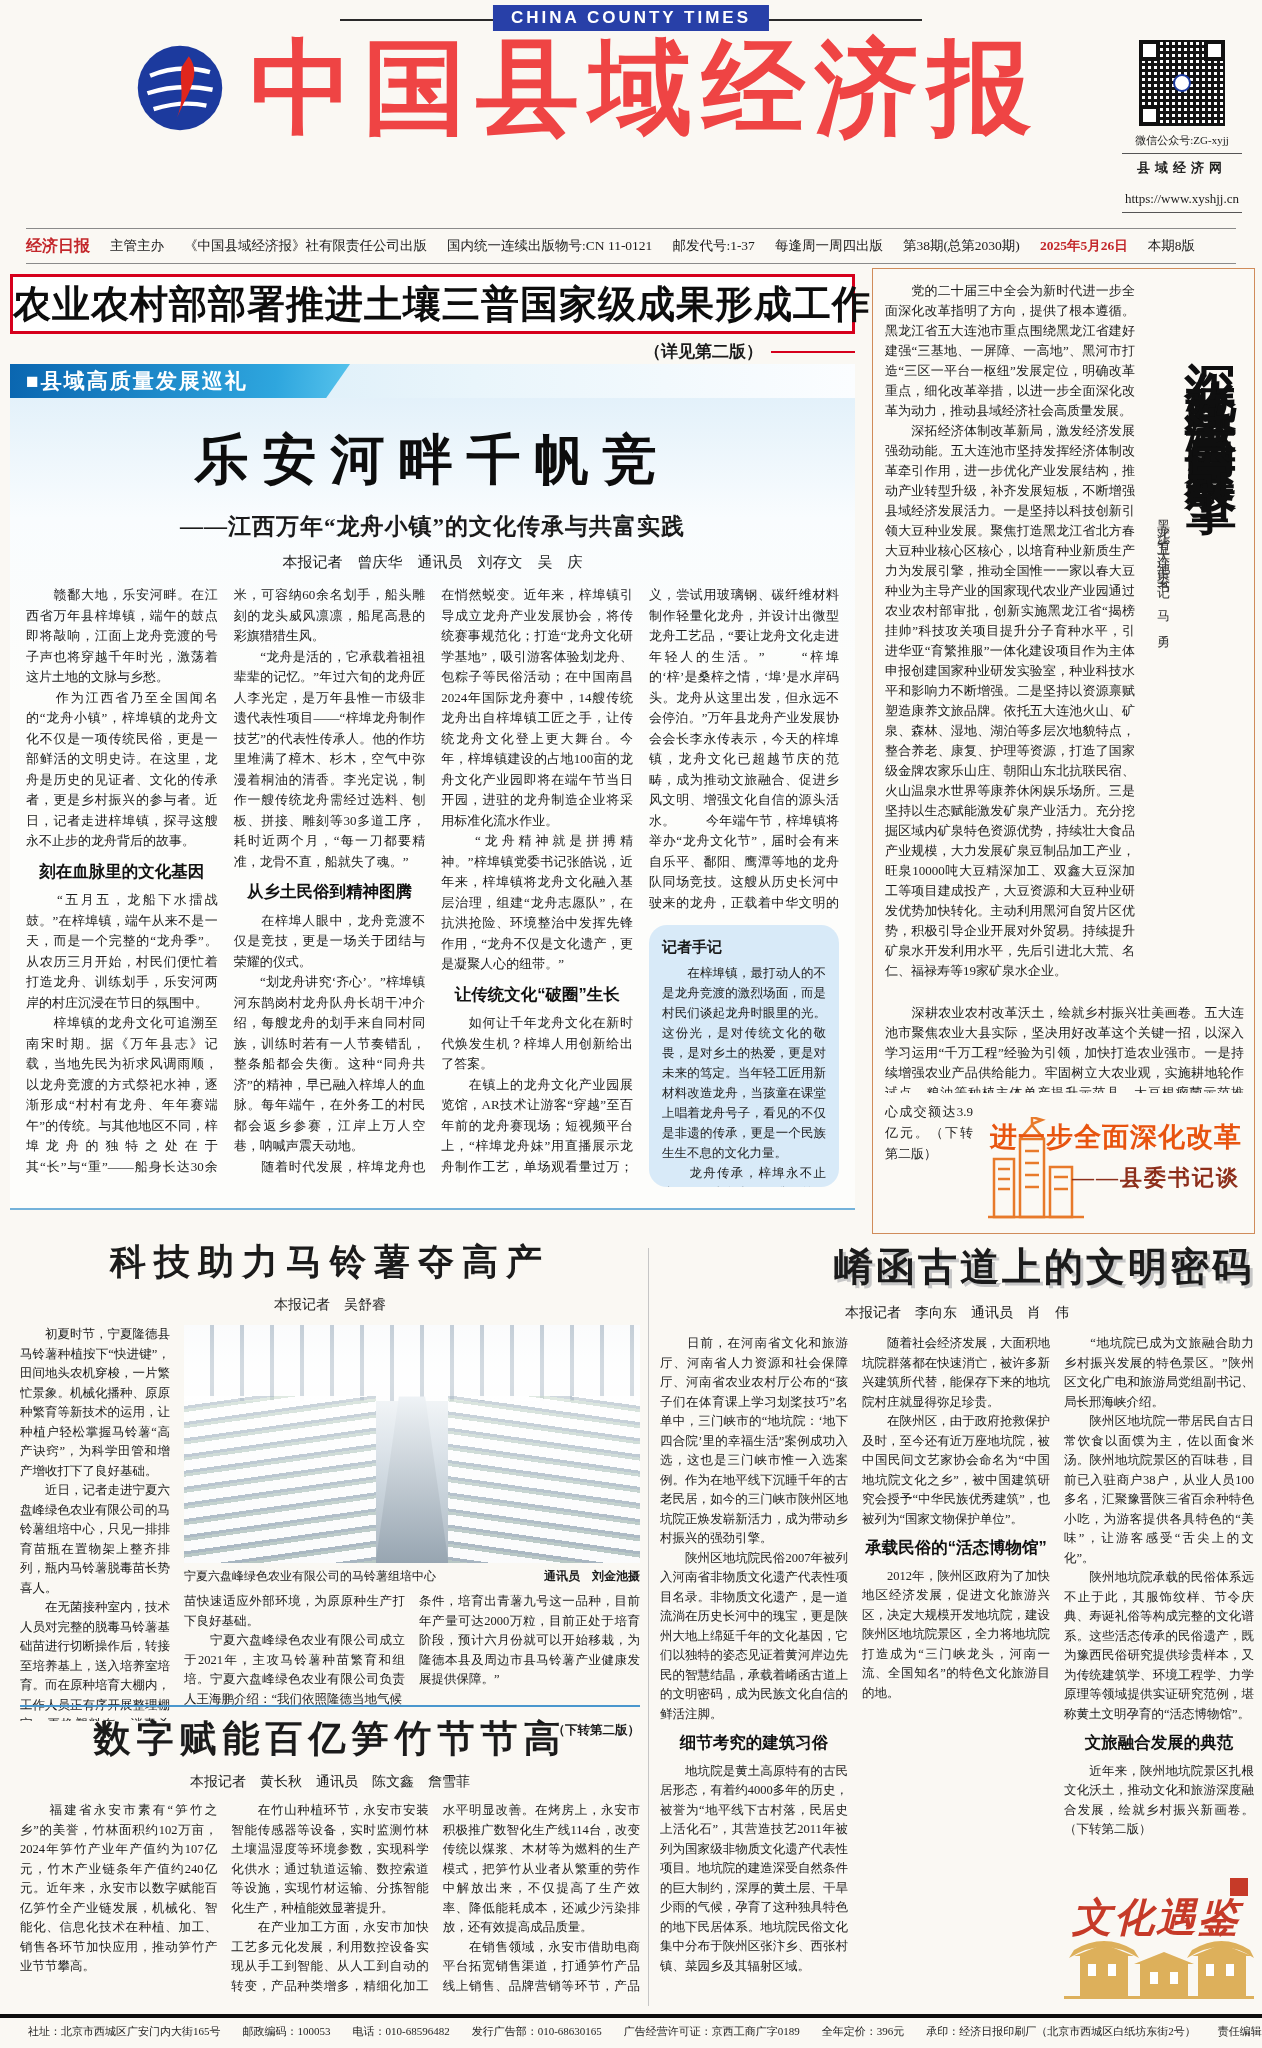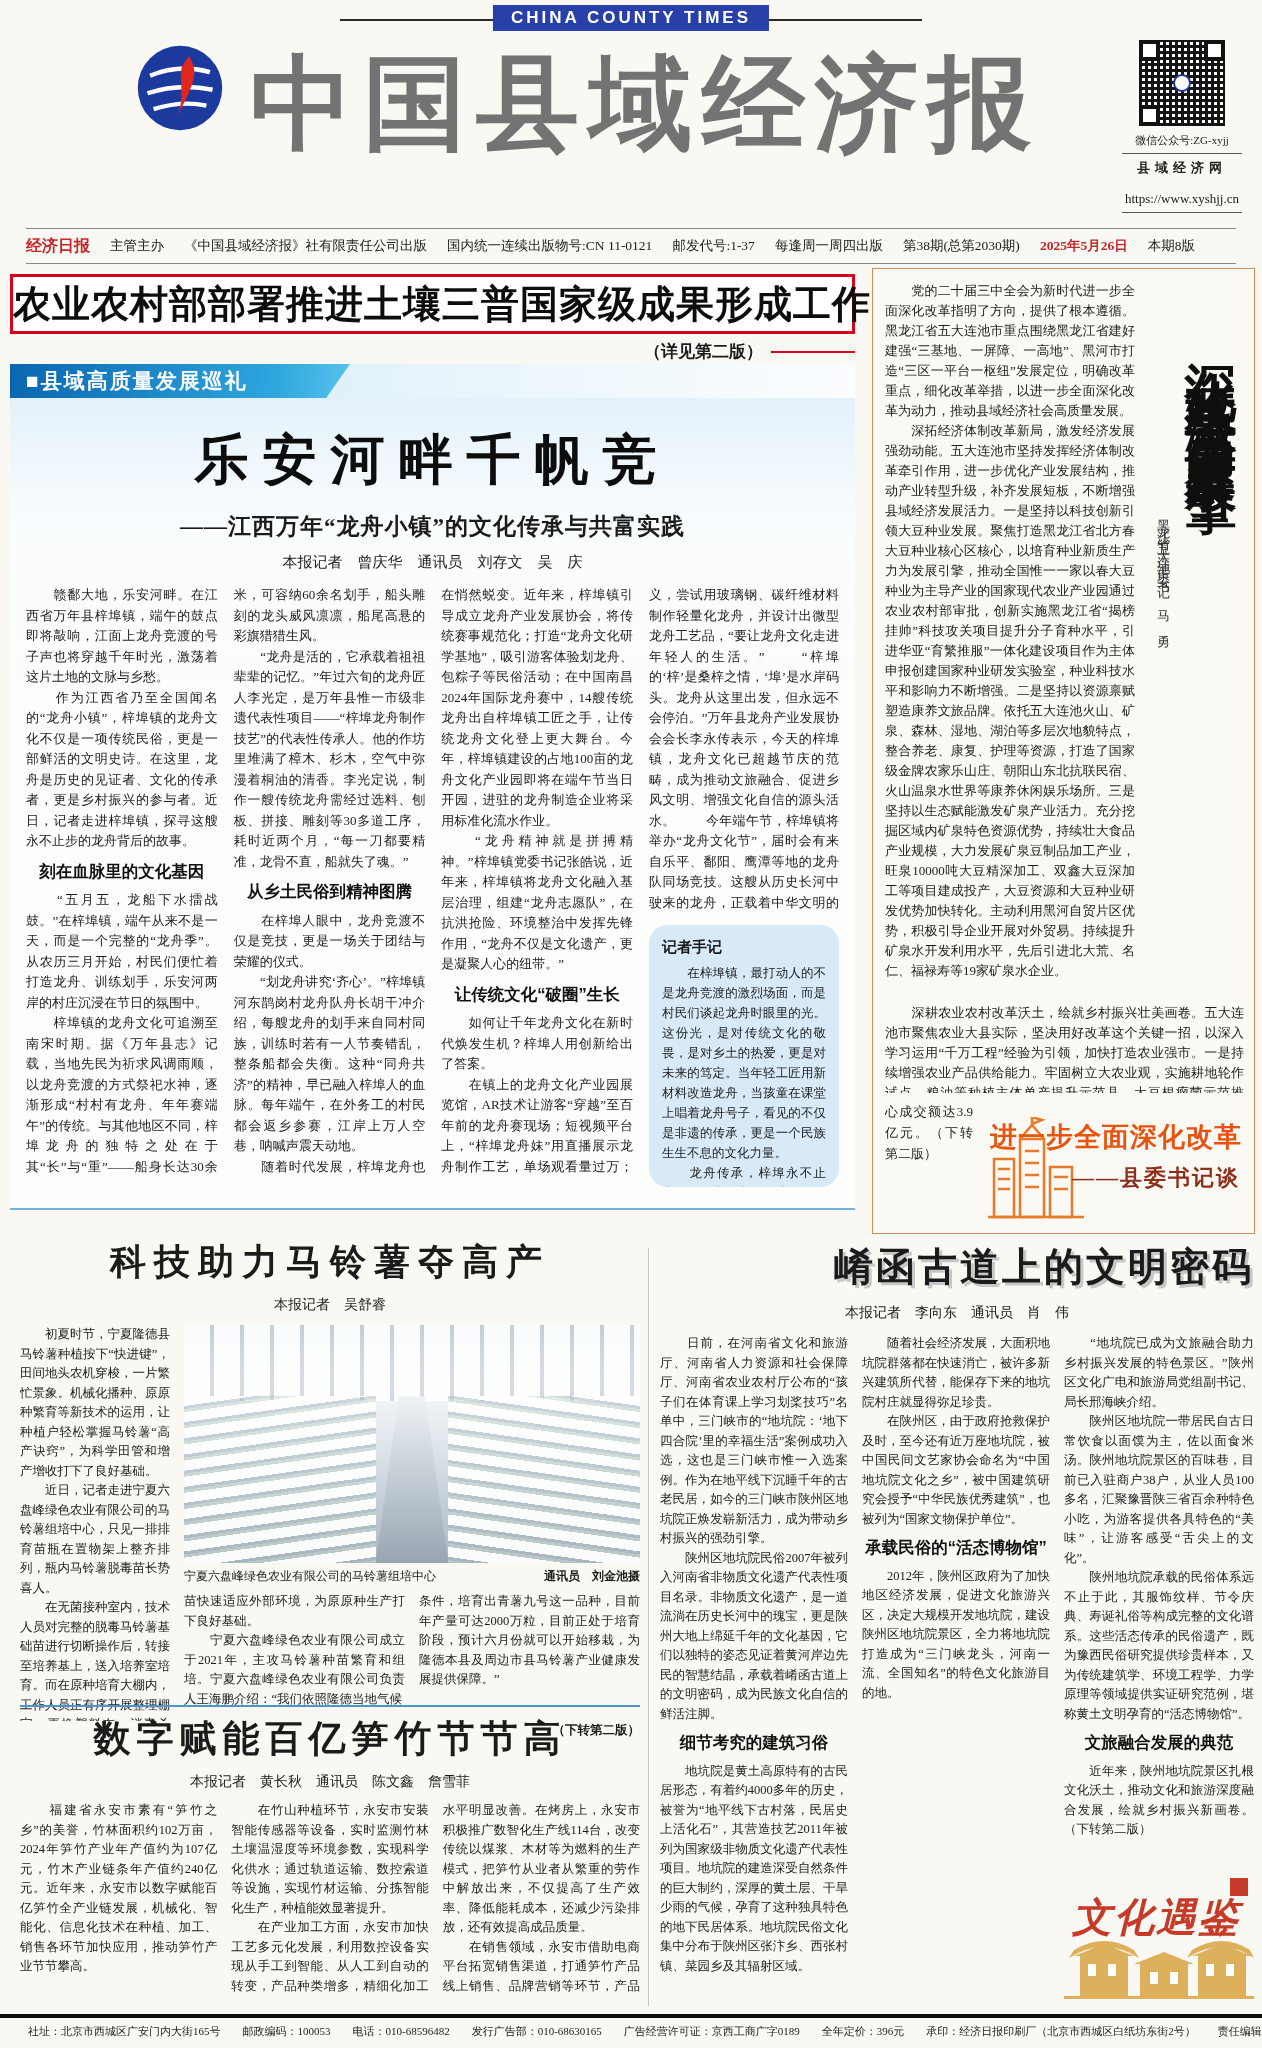--- a/index.html
+++ b/index.html
@@ -9,22 +9,22 @@
   .sans{font-family:"Liberation Sans","DejaVu Sans",sans-serif}
 
   
   .top-rule{position:absolute;top:19px;left:340px;right:340px;border-top:2px solid #2a2a2a}
   .top-badge{position:absolute;top:5px;left:50%;transform:translateX(-50%);
              background:#2840a8;color:#fff;padding:3px 18px;font-weight:bold;font-size:17px;
              letter-spacing:3px;font-family:"Liberation Sans",sans-serif}
 
   
   .logo{position:absolute;left:136px;top:44px;width:88px;height:88px}
-  .mast-title{position:absolute;left:250px;top:48px;width:820px;font-size:103px;line-height:1.1;
-              font-weight:900;color:#737373;letter-spacing:10px;white-space:nowrap}
+  .mast-title{position:absolute;left:250px;top:32px;width:820px;font-size:103px;line-height:1.1;
+              font-weight:900;color:#ef4444;letter-spacing:10px;white-space:nowrap}
   .qr-block{position:absolute;right:14px;top:40px;width:132px;text-align:center}
   .qr{position:relative;width:86px;height:86px;margin:0 auto;
       background:repeating-linear-gradient(90deg,#141414 0 3px,transparent 3px 6px),
                  repeating-linear-gradient(0deg,#141414 0 3px,#fff 3px 6px)}
   .qr .eye{position:absolute;width:21px;height:21px;border:4px solid #111;background:#fff}
   .eye.tl{top:0;left:0}.eye.tr{top:0;right:0}.eye.bl{bottom:0;left:0}
   .qr .ctr{position:absolute;top:50%;left:50%;width:18px;height:18px;transform:translate(-50%,-50%);
            background:#fff;border:2px solid #1c3a9e;border-radius:50%}
   .qr-wechat{font-size:11px;margin-top:7px;white-space:nowrap}
   .qr-rule{border-top:1px solid #555;margin:5px 6px}

